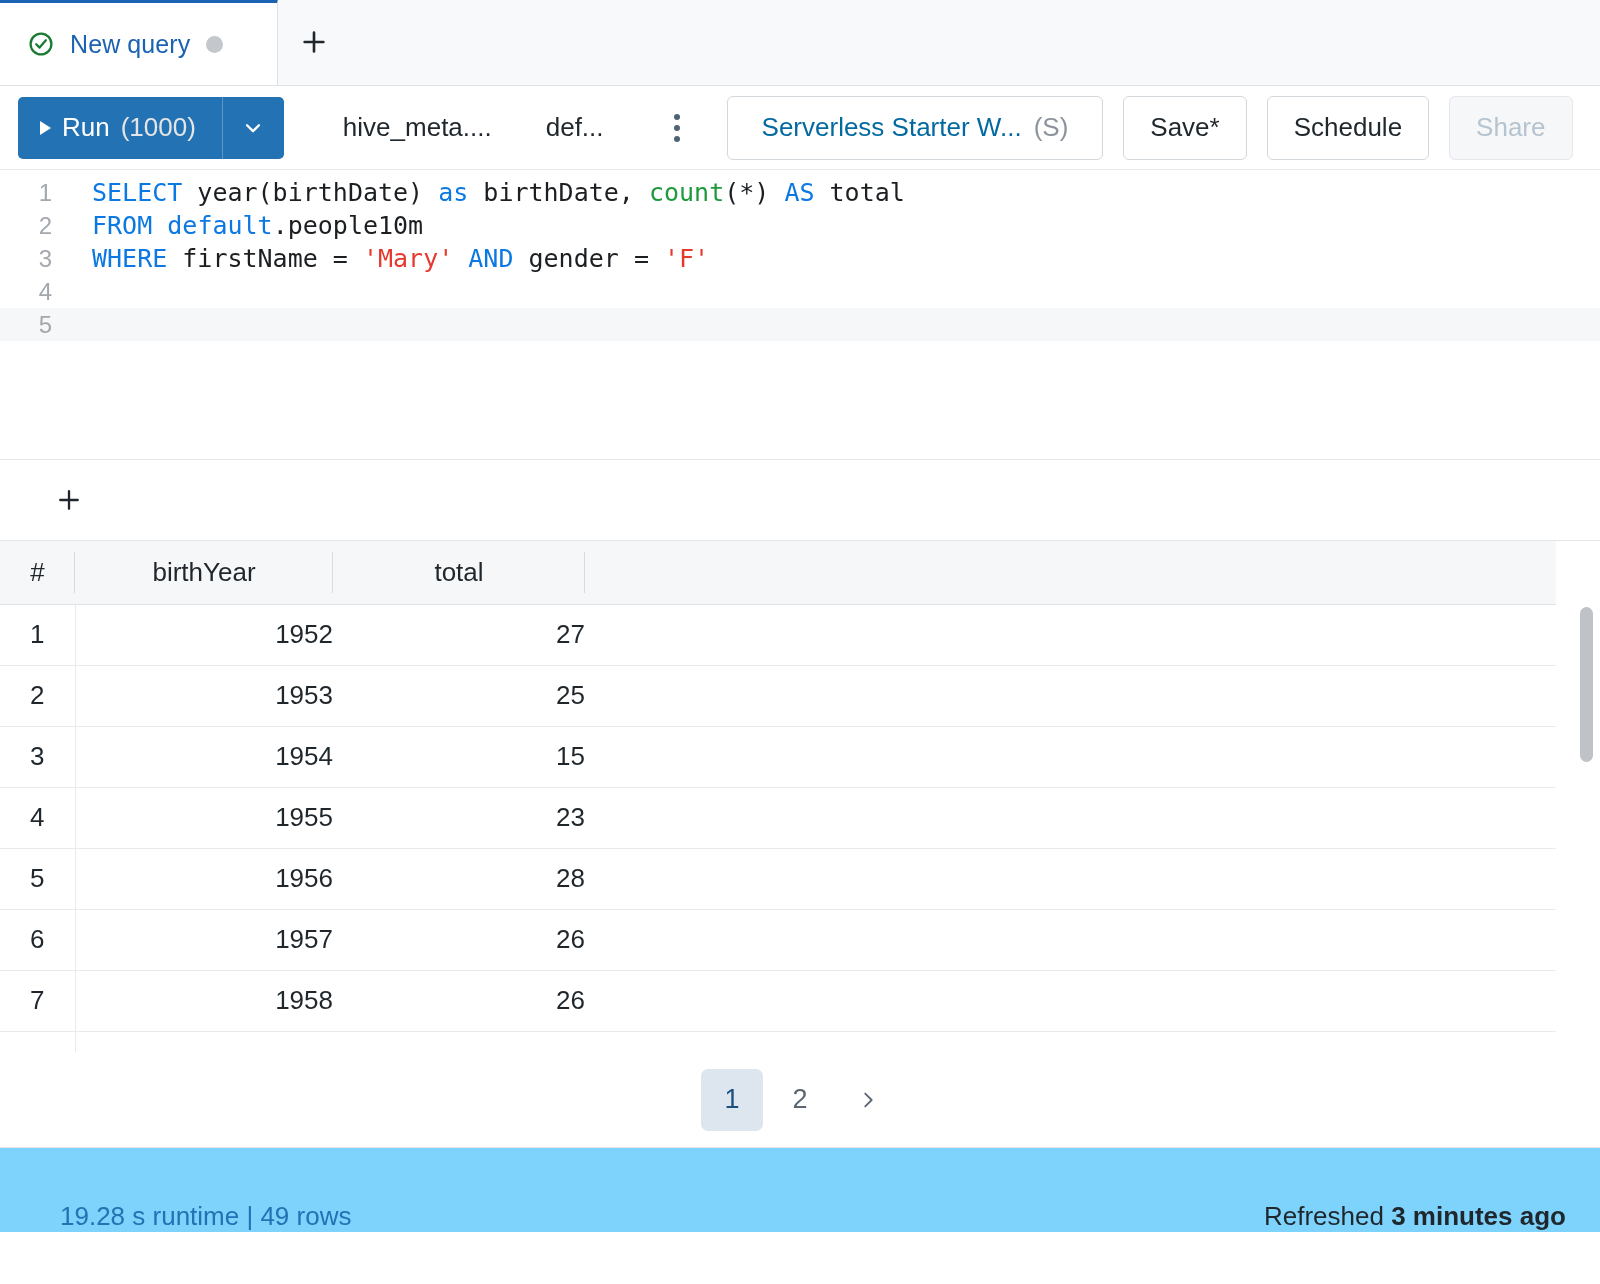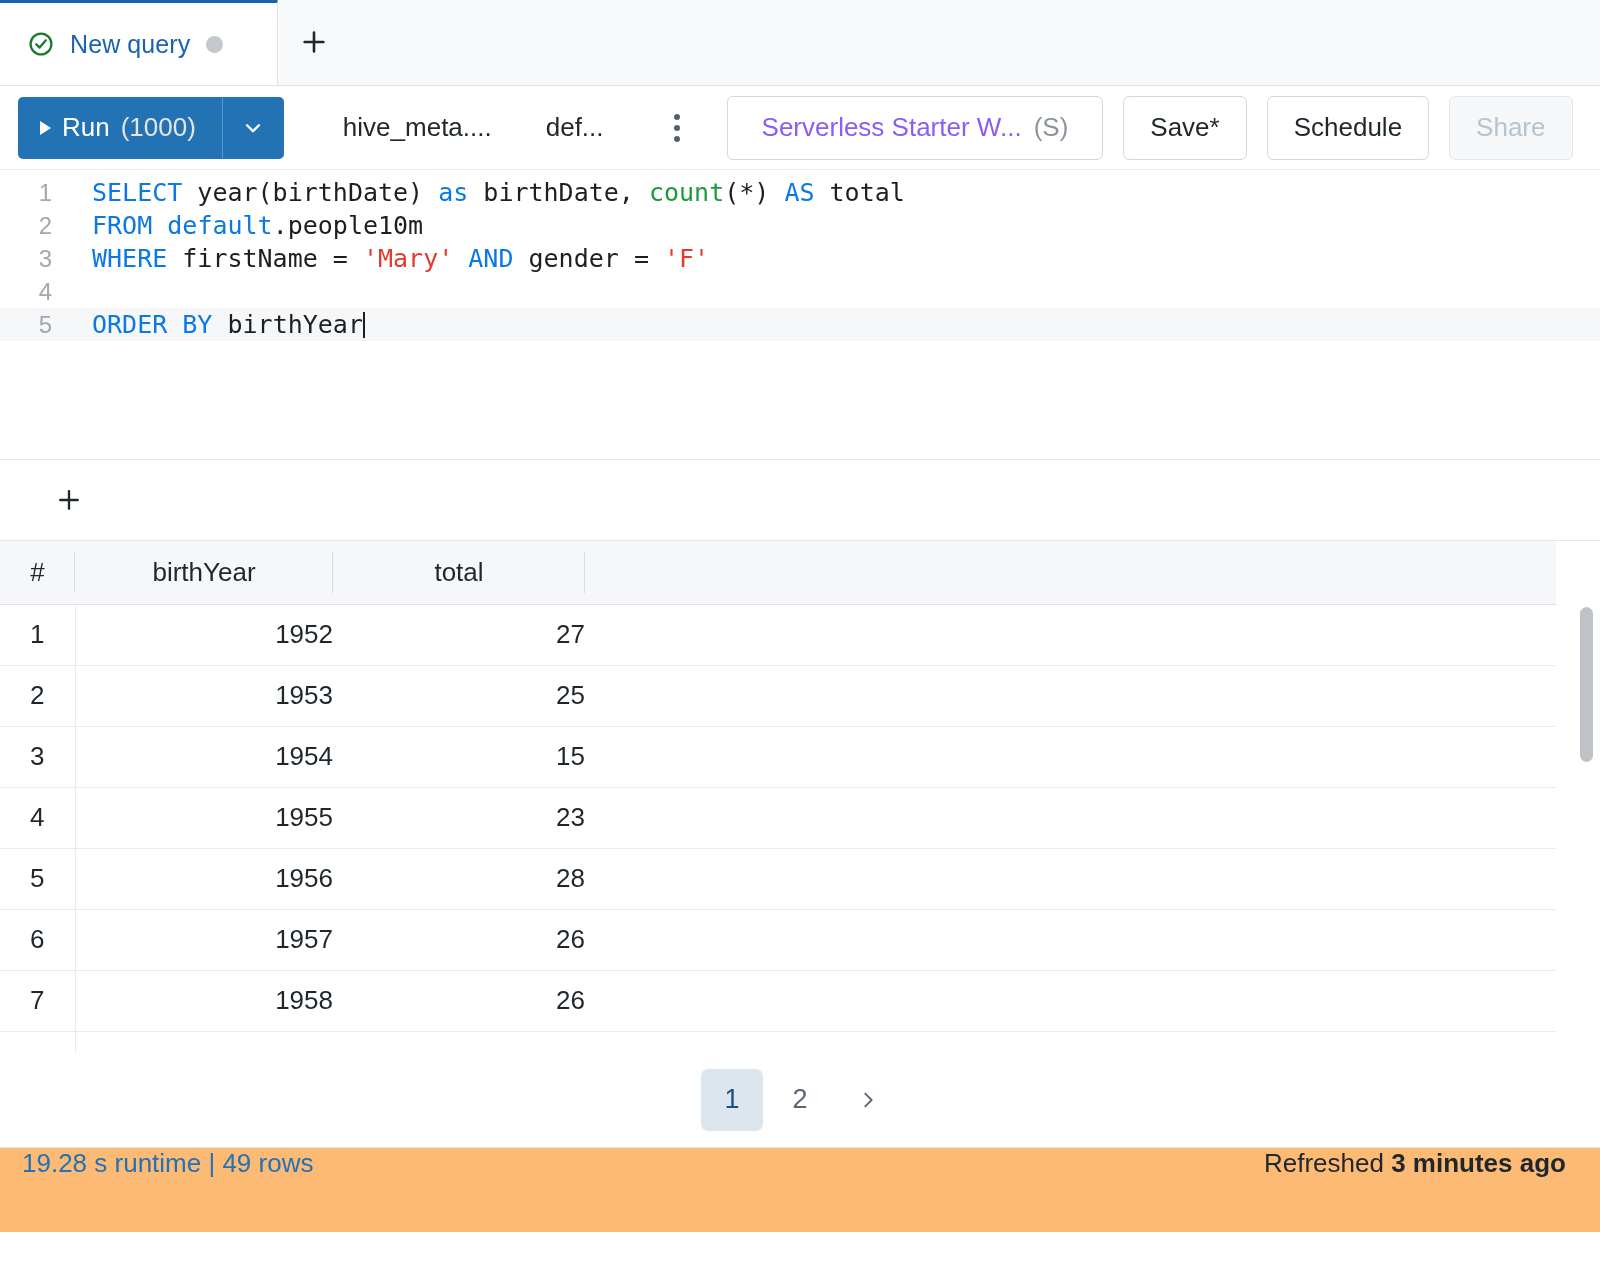--- a/index.html
+++ b/index.html
@@ -102,21 +102,21 @@
     justify-content: center; gap: 5px; cursor: pointer;
   }
   .kebab i { width: 6px; height: 6px; border-radius: 50%; background: #4e6276; display: block; }
 
   .wh-sel {
     display: flex; align-items: center; gap: 12px;
     height: 64px; margin-left: 28px; padding: 0 22px;
     border: 1px solid #d3d8dd; border-radius: 6px;
     background: #fff; cursor: pointer; white-space: nowrap;
   }
-  .wh-sel .wtxt { font-size: 26px; color: #8b5cf6; }
+  .wh-sel .wtxt { font-size: 26px; color: #0369a1; }
   .wh-sel .wsize { font-size: 26px; color: #8b949c; }
 
   .tb-btn {
     height: 64px; margin-left: 20px; padding: 0 26px;
     border: 1px solid #d3d8dd; border-radius: 6px;
     background: #fff; font-size: 26px; color: #1f272d;
     cursor: pointer; white-space: nowrap;
     font-family: "Liberation Sans", sans-serif;
   }
   .tb-btn.disabled {
@@ -231,22 +231,22 @@
     min-width: 62px; height: 62px; padding: 0 14px;
     display: flex; align-items: center; justify-content: center;
     font-size: 27px; color: #5a6672; border-radius: 7px; cursor: pointer;
   }
   .pg.active { background: #dde6ef; color: #1b4f82; }
   .pg.nav svg { width: 22px; height: 22px; display: block; }
 
   
   .footer {
     flex: 0 0 84px; height: 84px;
-    display: flex; align-items: flex-start; justify-content: space-between;
-    padding: 0 34px 0 22px; background: #fdba74;
+    display: flex; align-items: flex-end; justify-content: space-between;
+    padding: 0 34px 0 60px; background: #7dd3fc;
   }
   .foot-left { font-size: 26px; color: #2272b4; cursor: pointer; }
   .foot-right { font-size: 26px; color: #1f272d; }
   .foot-right b { font-weight: bold; }
 </style>
 </head>
 <body>
 
 <div class="app">
 
@@ -351,21 +351,20 @@
         </div>
         <div class="eline">
           <span class="ln">3</span>
           <span class="code"><span class="kw">WHERE</span><span class="pl"> firstName = </span><span class="str">'Mary'</span><span class="pl"> </span><span class="kw">AND</span><span class="pl"> gender = </span><span class="str">'F'</span></span>
         </div>
         <div class="eline">
           <span class="ln">4</span>
         </div>
         <div class="eline active">
           <span class="ln">5</span>
-          <span class="code"><span class="kw">ORDER BY</span><span class="pl"> birthYear</span><span class="caret"></span></span>
         </div>
       </div>
   </div>
 
   <div class="restabs">
     <div class="restab-add">
       <span>
         <svg viewBox="0 0 24 24" fill="none">
           <path d="M12 4.5v15M4.5 12h15" stroke="#1f272d" stroke-width="2" stroke-linecap="round"></path>
         </svg>

